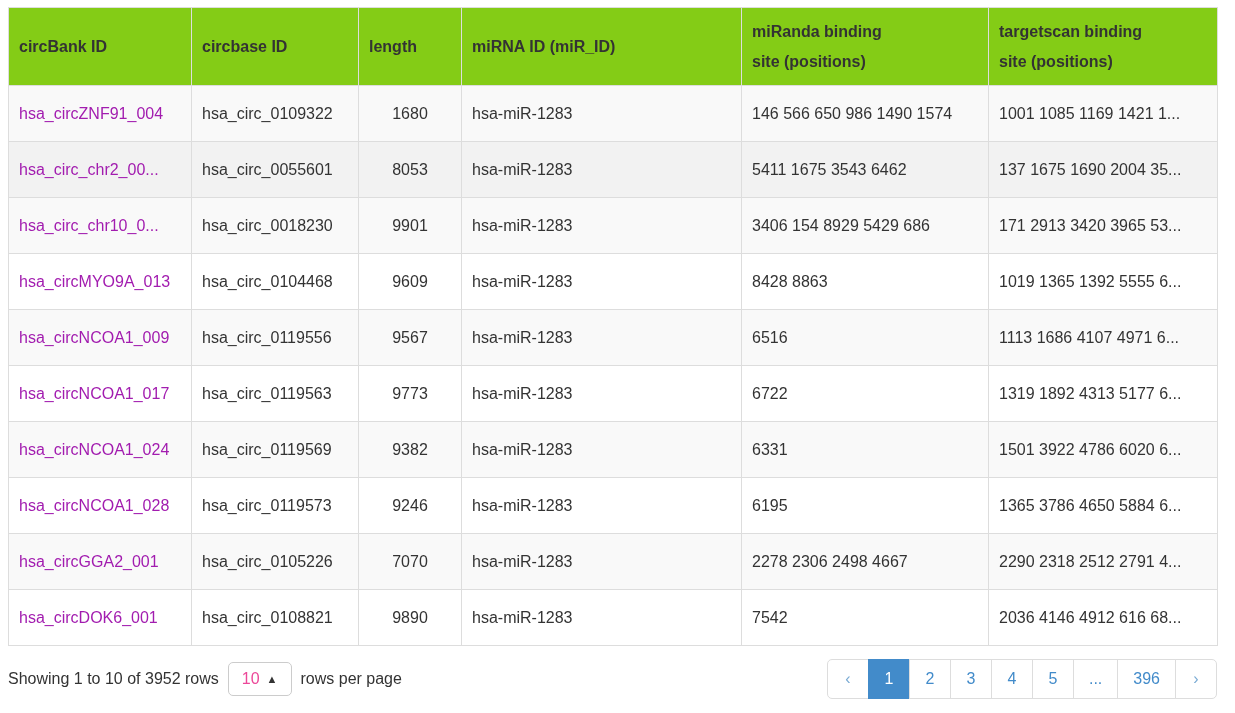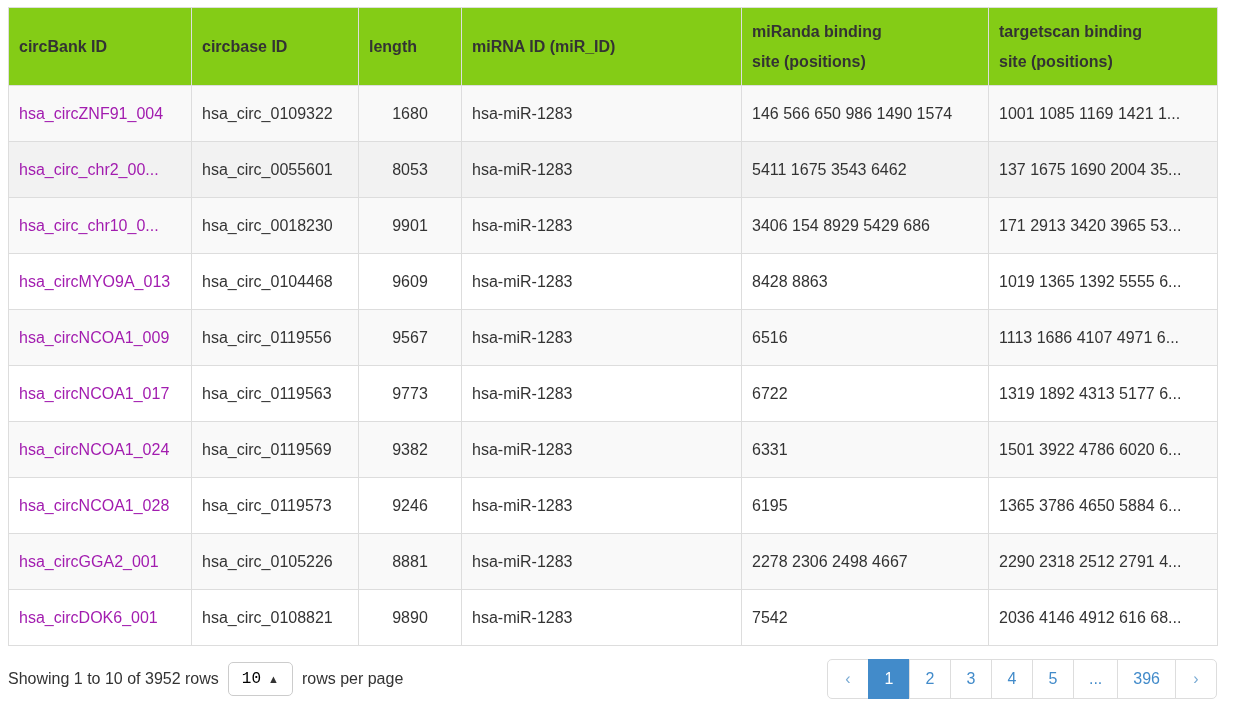--- a/index.html
+++ b/index.html
@@ -19,21 +19,21 @@
   td a { color: #a21caf; text-decoration: none; }
 
   col.c1 { width: 183px; } col.c2 { width: 167px; } col.c3 { width: 103px; }
   col.c4 { width: 280px; } col.c5 { width: 247px; } col.c6 { width: 229px; }
 
   .bt-footer { display: flex; justify-content: space-between; align-items: center; margin-top: 13px; width: 1209px; }
   .pg-info { display: flex; align-items: center; gap: 9px; }
   .page-size-btn { display: inline-flex; align-items: center; gap: 7px; background: #fff;
                    border: 1px solid #ccc; border-radius: 5px; padding: 7px 13px;
                    font-family: inherit; font-size: 16px; cursor: pointer; }
-  .page-size-btn .val { color: #000000; font-family: Liberation Mono, monospace; }
+  .page-size-btn .val { color: #ec4899; }
   .page-size-btn .caret { color: #333; font-size: 11px; line-height: 1; }
 
   ul.pagination { display: inline-flex; list-style: none; }
   ul.pagination li a { display: block; padding: 9px 15px; min-width: 42px; text-align: center;
                        border: 1px solid #ddd; margin-left: -1px; color: #428bca;
                        background: #fff; text-decoration: none; line-height: 20px; }
   ul.pagination li:first-child a { border-top-left-radius: 5px; border-bottom-left-radius: 5px; margin-left: 0; }
   ul.pagination li:last-child a  { border-top-right-radius: 5px; border-bottom-right-radius: 5px; }
   ul.pagination li.active a { background: #428bca; border-color: #428bca; color: #fff; }
   ul.pagination li.ellipsis a { color: #428bca; }
@@ -125,21 +125,21 @@
           <td class="left"><a href="#">hsa_circNCOA1_028</a></td>
           <td class="left">hsa_circ_0119573</td>
           <td class="center">9246</td>
           <td class="left">hsa-miR-1283</td>
           <td class="left">6195</td>
           <td class="left">1365 3786 4650 5884 6...</td>
         </tr>
         <tr>
           <td class="left"><a href="#">hsa_circGGA2_001</a></td>
           <td class="left">hsa_circ_0105226</td>
-          <td class="center">8881</td>
+          <td class="center">7070</td>
           <td class="left">hsa-miR-1283</td>
           <td class="left">2278 2306 2498 4667</td>
           <td class="left">2290 2318 2512 2791 4...</td>
         </tr>
         <tr>
           <td class="left"><a href="#">hsa_circDOK6_001</a></td>
           <td class="left">hsa_circ_0108821</td>
           <td class="center">9890</td>
           <td class="left">hsa-miR-1283</td>
           <td class="left">7542</td>

